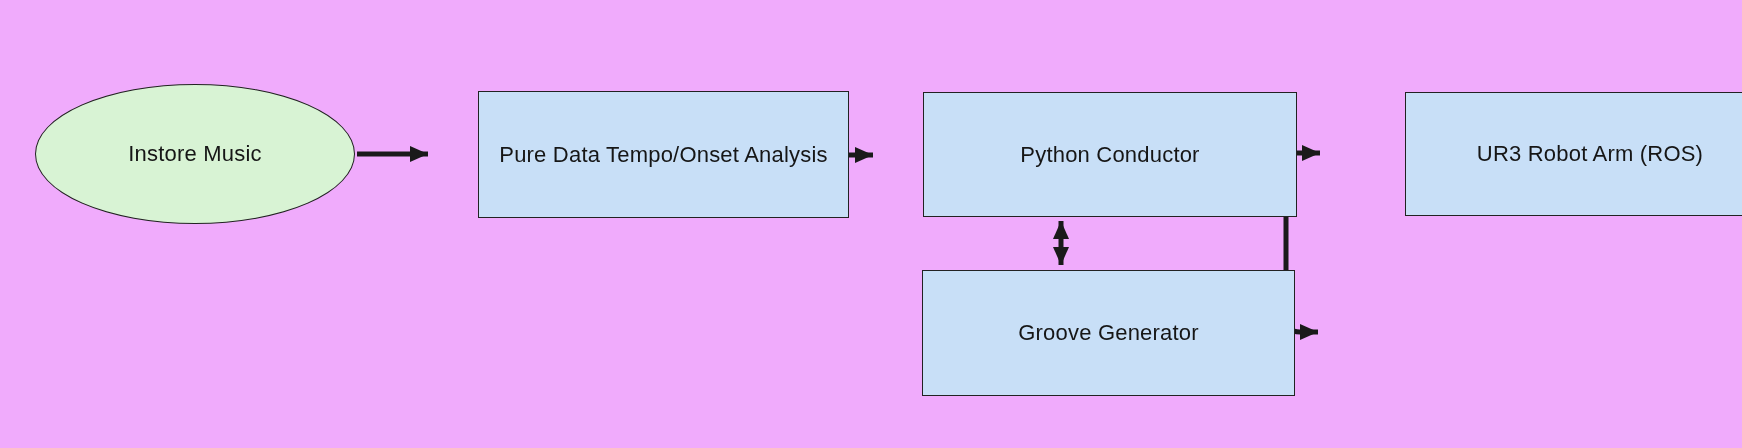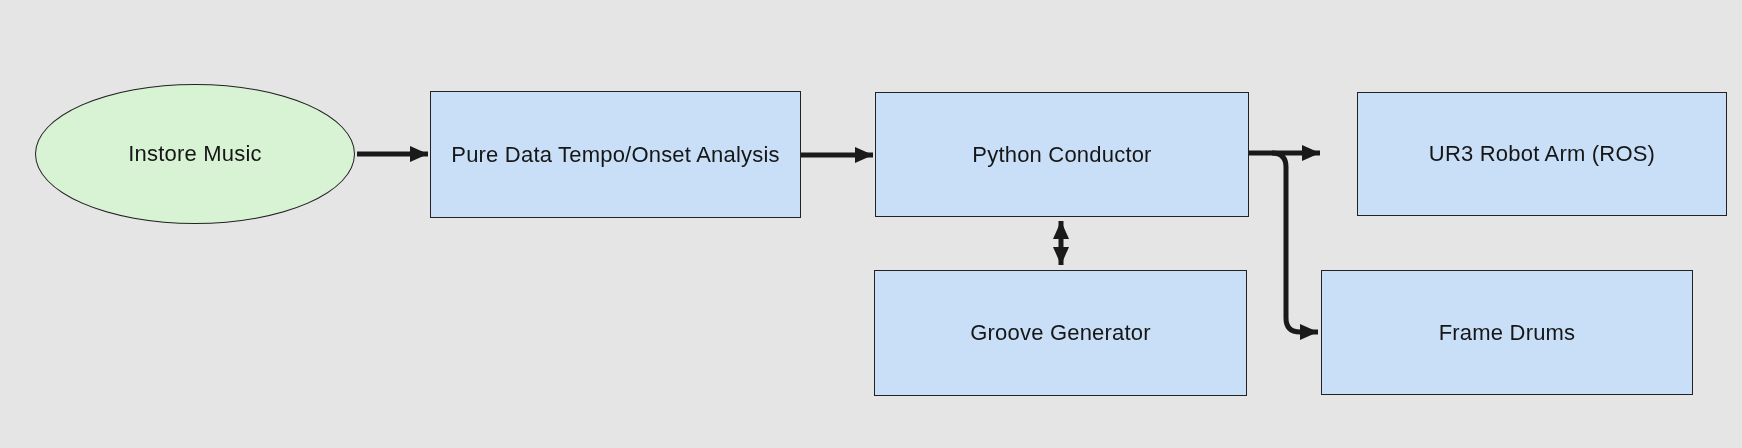--- a/index.html
+++ b/index.html
@@ -1,20 +1,20 @@
 <!DOCTYPE html>
 <html><head>
 <meta charset="utf-8">
 <style>
   html, body { margin: 0; padding: 0; background: #ffffff; }
   .canvas {
     position: relative;
     width: 1742px;
     height: 448px;
-    background: #e5e5e5;
+    background: #f0abfc;
     font-family: "Liberation Sans", sans-serif;
     overflow: hidden;
   }
   .edges-layer {
     position: absolute;
     left: 0; top: 0;
     width: 1742px; height: 448px;
     pointer-events: none;
   }
   .node {
@@ -22,21 +22,21 @@
     display: flex;
     align-items: center;
     justify-content: center;
     box-sizing: border-box;
     border: 1.8px solid #222222;
     font-size: 22px;
     color: #161616;
     text-align: center;
     letter-spacing: 0.2px;
   }
-  .shape-rect    { background: #c8dff7; }
+  .shape-rect    { background: #c8dff7; margin-left: 48px; }
   .shape-ellipse { background: #d8f3d4; border-radius: 50%; }
 
   #n-instore  { left: 35px;   top: 84px;  width: 320px; height: 140px; }
   #n-puredata { left: 430px;  top: 91px;  width: 371px; height: 127px; }
   #n-python   { left: 875px;  top: 92px;  width: 374px; height: 125px; }
   #n-groove   { left: 874px;  top: 270px; width: 373px; height: 126px; }
   #n-ur3      { left: 1357px; top: 92px;  width: 370px; height: 124px; }
   #n-frame    { left: 1321px; top: 270px; width: 372px; height: 125px; }
 
   .label { display: block; padding: 0 8px; }
@@ -72,17 +72,14 @@
   </div>
 
   <div id="n-python" class="node shape-rect">
     <span class="label">Python Conductor</span>
   </div>
 
   <div id="n-ur3" class="node shape-rect">
     <span class="label">UR3 Robot Arm (ROS)</span>
   </div>
 
-  <div id="n-frame" class="node shape-rect">
-    <span class="label">Frame Drums</span>
-  </div>
 
 </div>
 
 </body></html>

